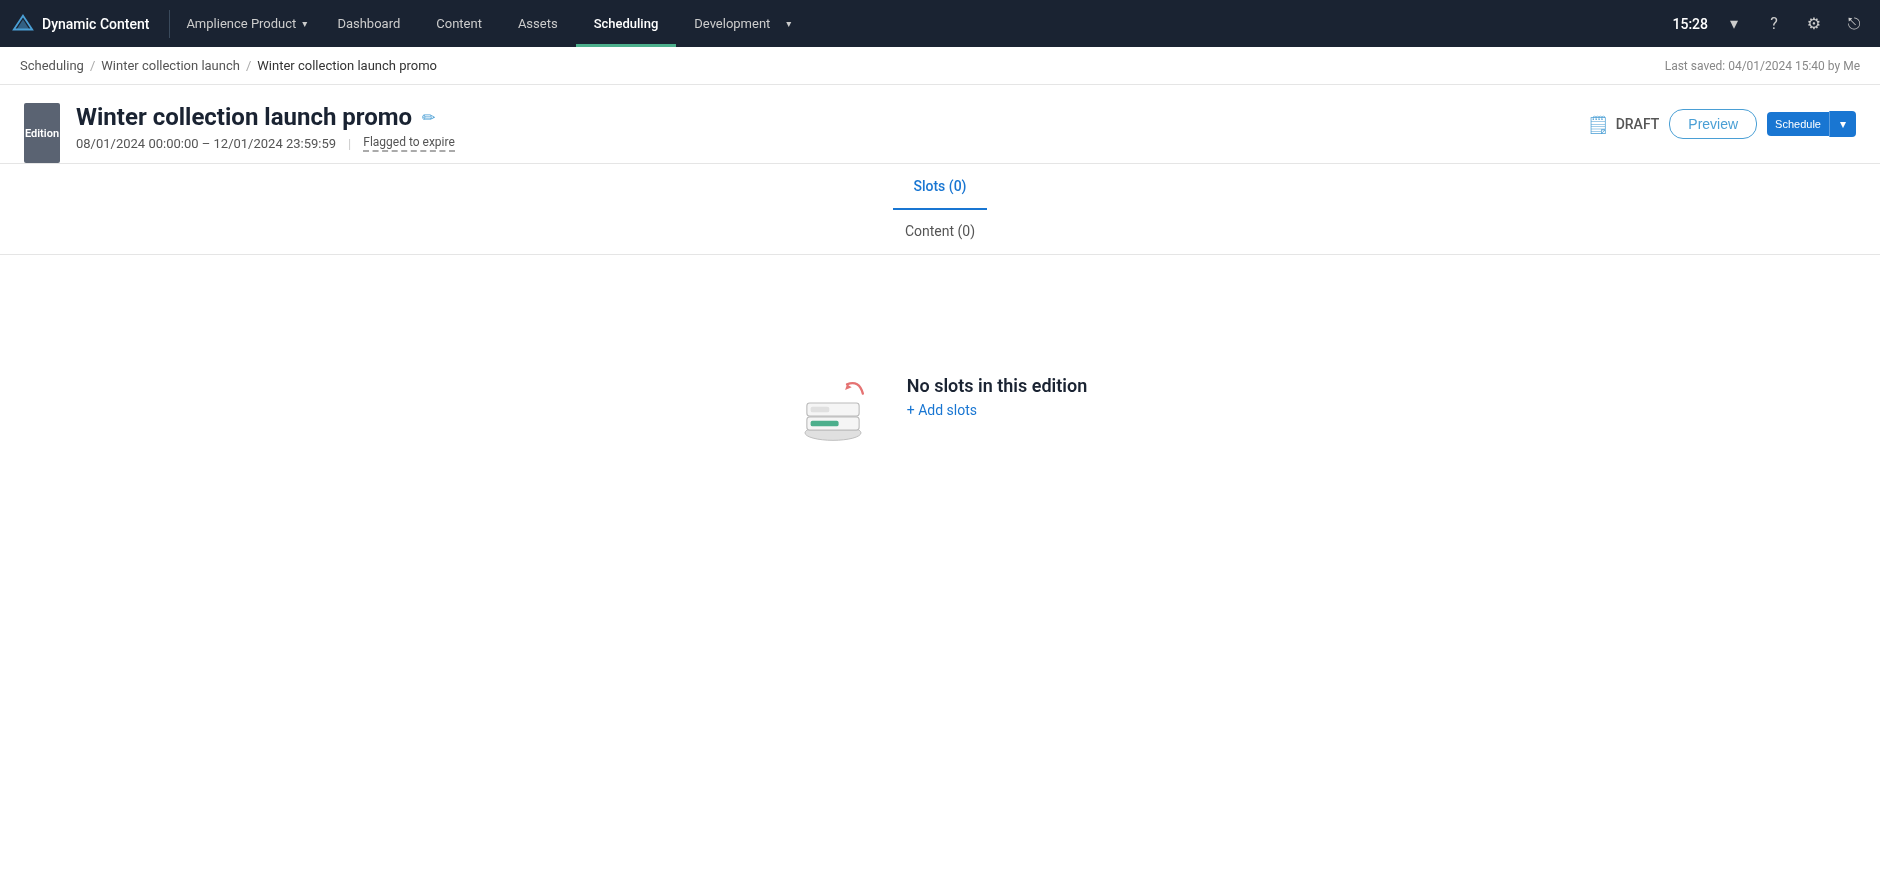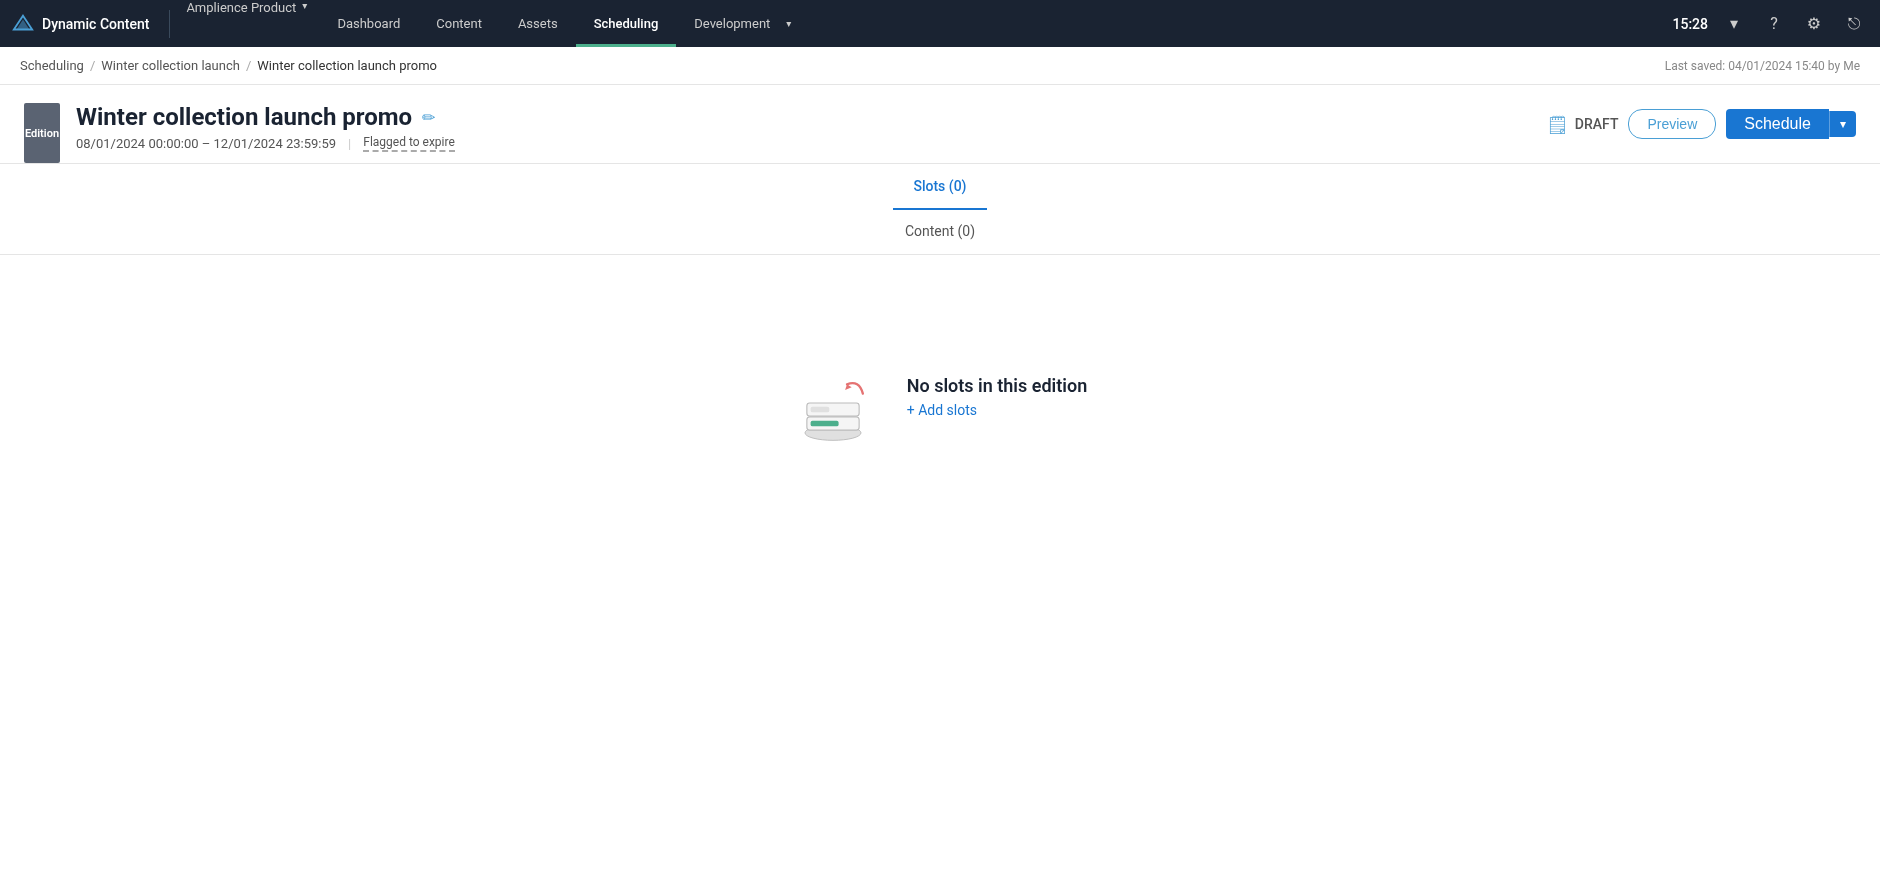--- a/index.html
+++ b/index.html
@@ -29,21 +29,21 @@
       white-space: nowrap;
     }
     .nav-separator {
       width: 1px;
       height: 28px;
       background: #3a4a5c;
       margin-right: 4px;
     }
     .nav-product {
       display: flex;
-      align-items: flex-start;
+      align-items: center;
       color: #ccc;
       font-size: 13px;
       padding: 0 12px;
       height: 47px;
       cursor: pointer;
       gap: 6px;
     }
     .nav-product .chevron { font-size: 10px; }
     .nav-items {
       display: flex;
@@ -212,24 +212,24 @@
       padding: 6px 18px;
       border-radius: 14px;
       cursor: pointer;
       font-size: 14px;
       font-weight: 500;
     }
     .btn-schedule {
       background: #1976d2;
       border: none;
       color: #fff;
-      padding: 6px 18px;
+      padding: 6px 8px;
       border-radius: 4px 0 0 4px;
       cursor: pointer;
-      font-size: 16px;
+      font-size: 11px;
       font-weight: 500;
     }
     .btn-schedule-arrow {
       background: #1976d2;
       border: none;
       border-left: 1px solid rgba(255,255,255,0.3);
       color: #fff;
       padding: 6px 10px;
       border-radius: 0 4px 4px 0;
       cursor: pointer;

